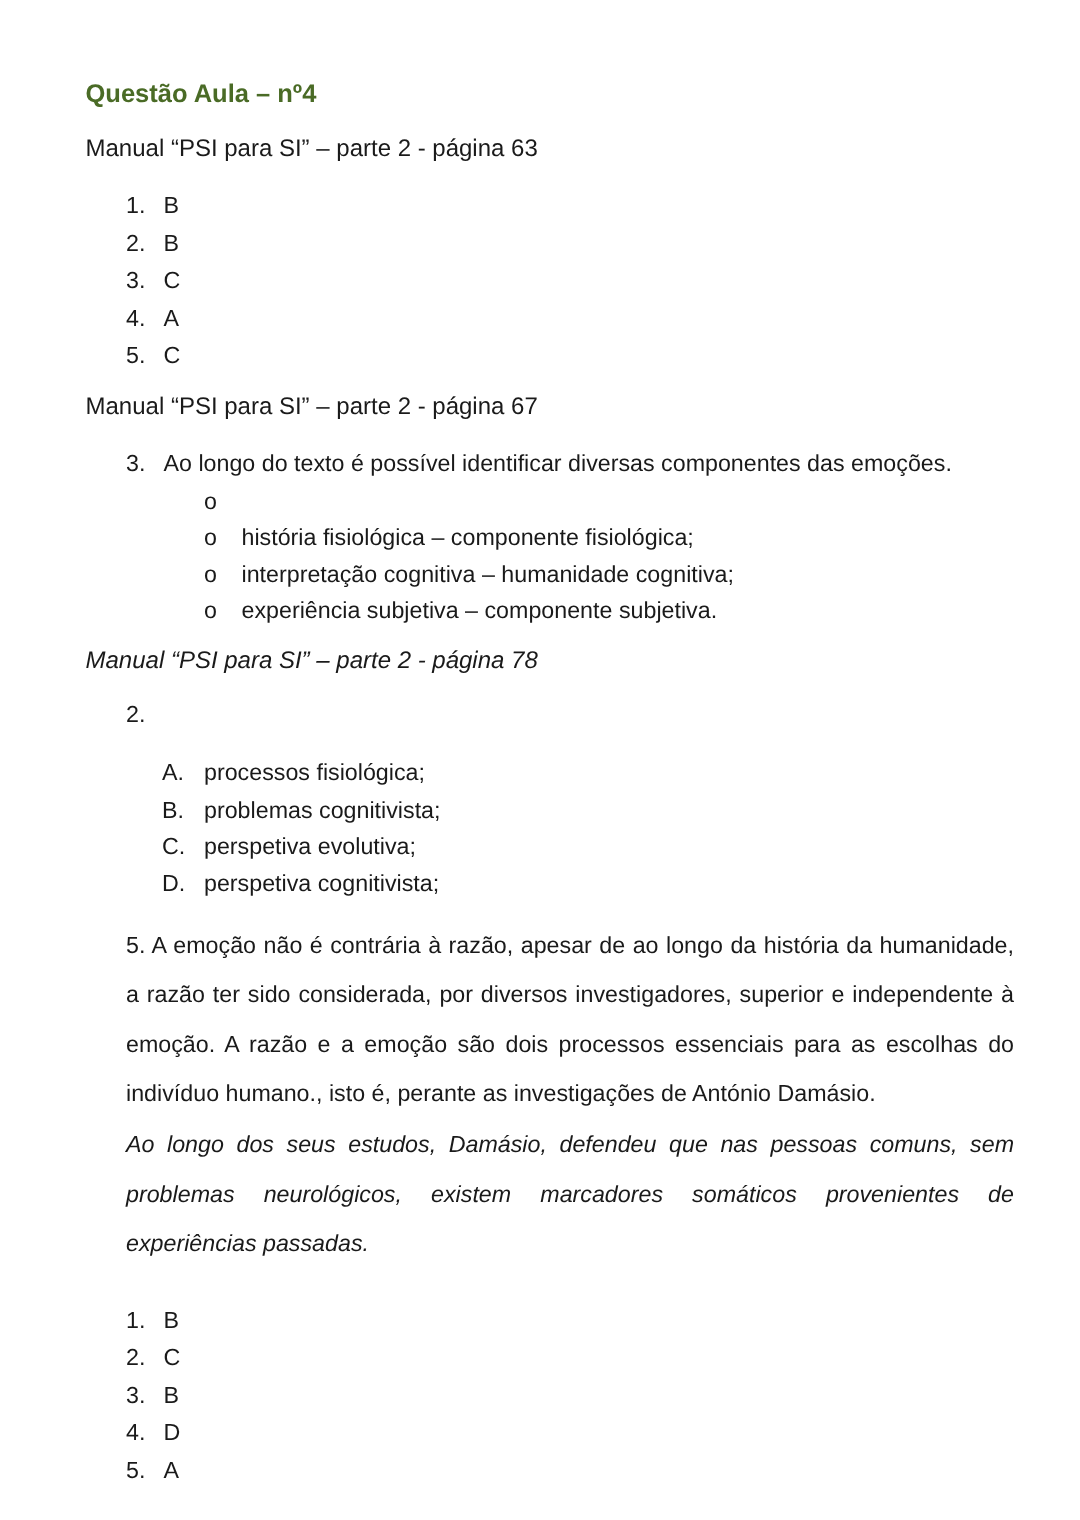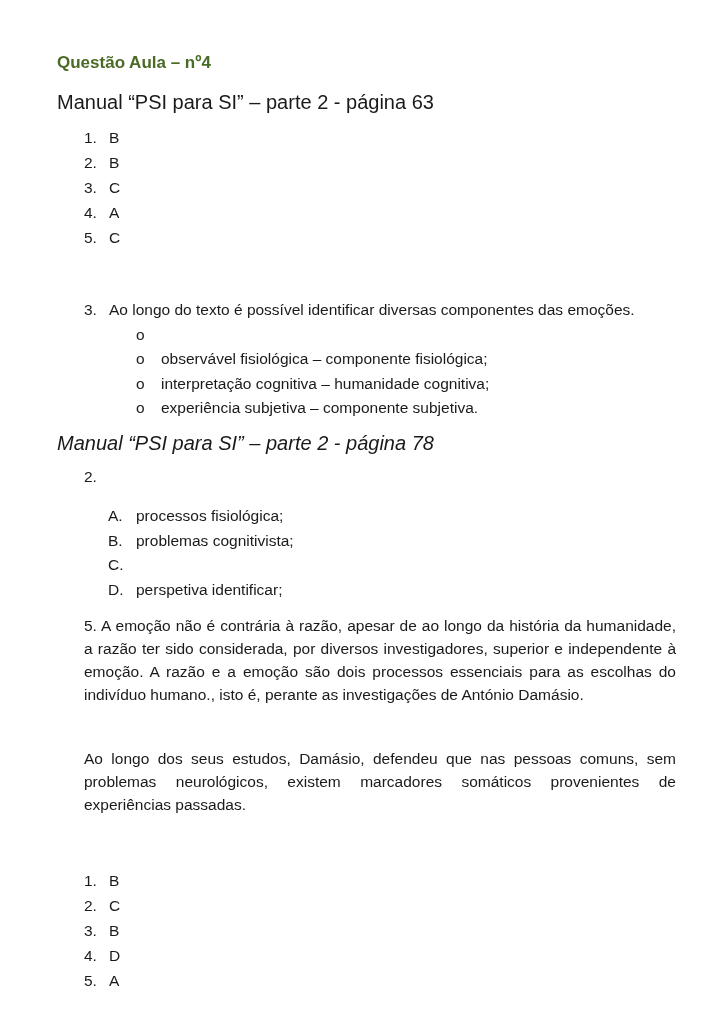--- a/index.html
+++ b/index.html
@@ -6,36 +6,36 @@
   body {
     width: 720px; height: 1013px; overflow: hidden; position: relative;
     font-family: "Liberation Sans", "DejaVu Sans", sans-serif;
     color: #1a1a1a; font-size: 15.5px;
   }
   .page { position: absolute; left: 0; top: 0; width: 720px; height: 724px; }
   .title {
     position: absolute; left: 57px; top: 53px;
     font-weight: bold; font-size: 17px; color: #4a6b26;
   }
-  .manual { position: absolute; left: 57px; font-size: 20px; }
+  .manual { position: absolute; left: 57px; font-size: 16px; }
   .num-list { position: absolute; left: 84px; }
   .num-list .row { height: 25px; line-height: 25px; display: flex; }
   .num-list .n { width: 25px; display: inline-block; }
   .q3 { position: absolute; left: 84px; top: 298px; line-height: 24.5px; }
   .q3 .head { display: flex; }
   .q3 .head .n { width: 25px; }
   .q3 .sub { padding-left: 52px; display: flex; }
   .q3 .sub .b { width: 25px; }
   .q2 { position: absolute; left: 84px; top: 468px; }
   .alpha { position: absolute; left: 108px; top: 504px; line-height: 24.5px; }
   .alpha .row { display: flex; }
   .alpha .l { width: 28px; }
   .para {
     position: absolute; left: 84px; width: 592px;
-    text-align: justify; line-height: 23px;
+    text-align: justify; line-height: 33px;
   }
 </style>
 </head>
 <body>
 
 <div class="page">
 
   <div class="title" style="color: rgb(74, 107, 38);">Questão Aula – nº4</div>
 
   <div class="manual" style="top:91px;">Manual “PSI para SI” – parte 2 - página 63</div>
@@ -55,31 +55,32 @@
     <div class="row">
         <span class="n">4.</span>
         <span>A</span>
       </div>
     <div class="row">
         <span class="n">5.</span>
         <span>C</span>
       </div>
   </div>
 
+  <div class="manual" style="top:263px;">Manual “PSI para SI” – parte 2 - página 67</div>
   <div class="q3">
     <div class="head">
       <span class="n">3.</span>
       <span>Ao longo do texto é possível identificar diversas componentes das emoções.</span>
     </div>
     <div class="sub">
         <span class="b">o</span>
       </div>
     <div class="sub">
         <span class="b">o</span>
-        <span>observável fisiológica – componente fisiológica;</span>
+        <span>história fisiológica – componente fisiológica;</span>
       </div>
     <div class="sub">
         <span class="b">o</span>
         <span>interpretação cognitiva – humanidade cognitiva;</span>
       </div>
     <div class="sub">
         <span class="b">o</span>
         <span>experiência subjetiva – componente subjetiva.</span>
       </div>
   </div>
@@ -90,28 +91,29 @@
     <div class="row">
         <span class="l">A.</span>
         <span>processos fisiológica;</span>
       </div>
     <div class="row">
         <span class="l">B.</span>
         <span>problemas cognitivista;</span>
       </div>
     <div class="row">
         <span class="l">C.</span>
+        <span>perspetiva evolutiva;</span>
       </div>
     <div class="row">
         <span class="l">D.</span>
-        <span>perspetiva identificar;</span>
+        <span>perspetiva cognitivista;</span>
       </div>
   </div>
   <div class="para" style="top:614px;">5. A emoção não é contrária à razão, apesar de ao longo da história da humanidade, a razão ter sido considerada, por diversos investigadores, superior e independente à emoção. A razão e a emoção são dois processos essenciais para as escolhas do indivíduo humano., isto é, perante as investigações de António Damásio.</div>
-  <div class="para" style="top:747px;">Ao longo dos seus estudos, Damásio, defendeu que nas pessoas comuns, sem problemas neurológicos, existem marcadores somáticos provenientes de experiências passadas.</div>
+  <div class="para" style="top:747px;font-style:italic;">Ao longo dos seus estudos, Damásio, defendeu que nas pessoas comuns, sem problemas neurológicos, existem marcadores somáticos provenientes de experiências passadas.</div>
 
   <div class="num-list" style="top:868px;">
     <div class="row">
         <span class="n">1.</span>
         <span>B</span>
       </div>
     <div class="row">
         <span class="n">2.</span>
         <span>C</span>
       </div>

